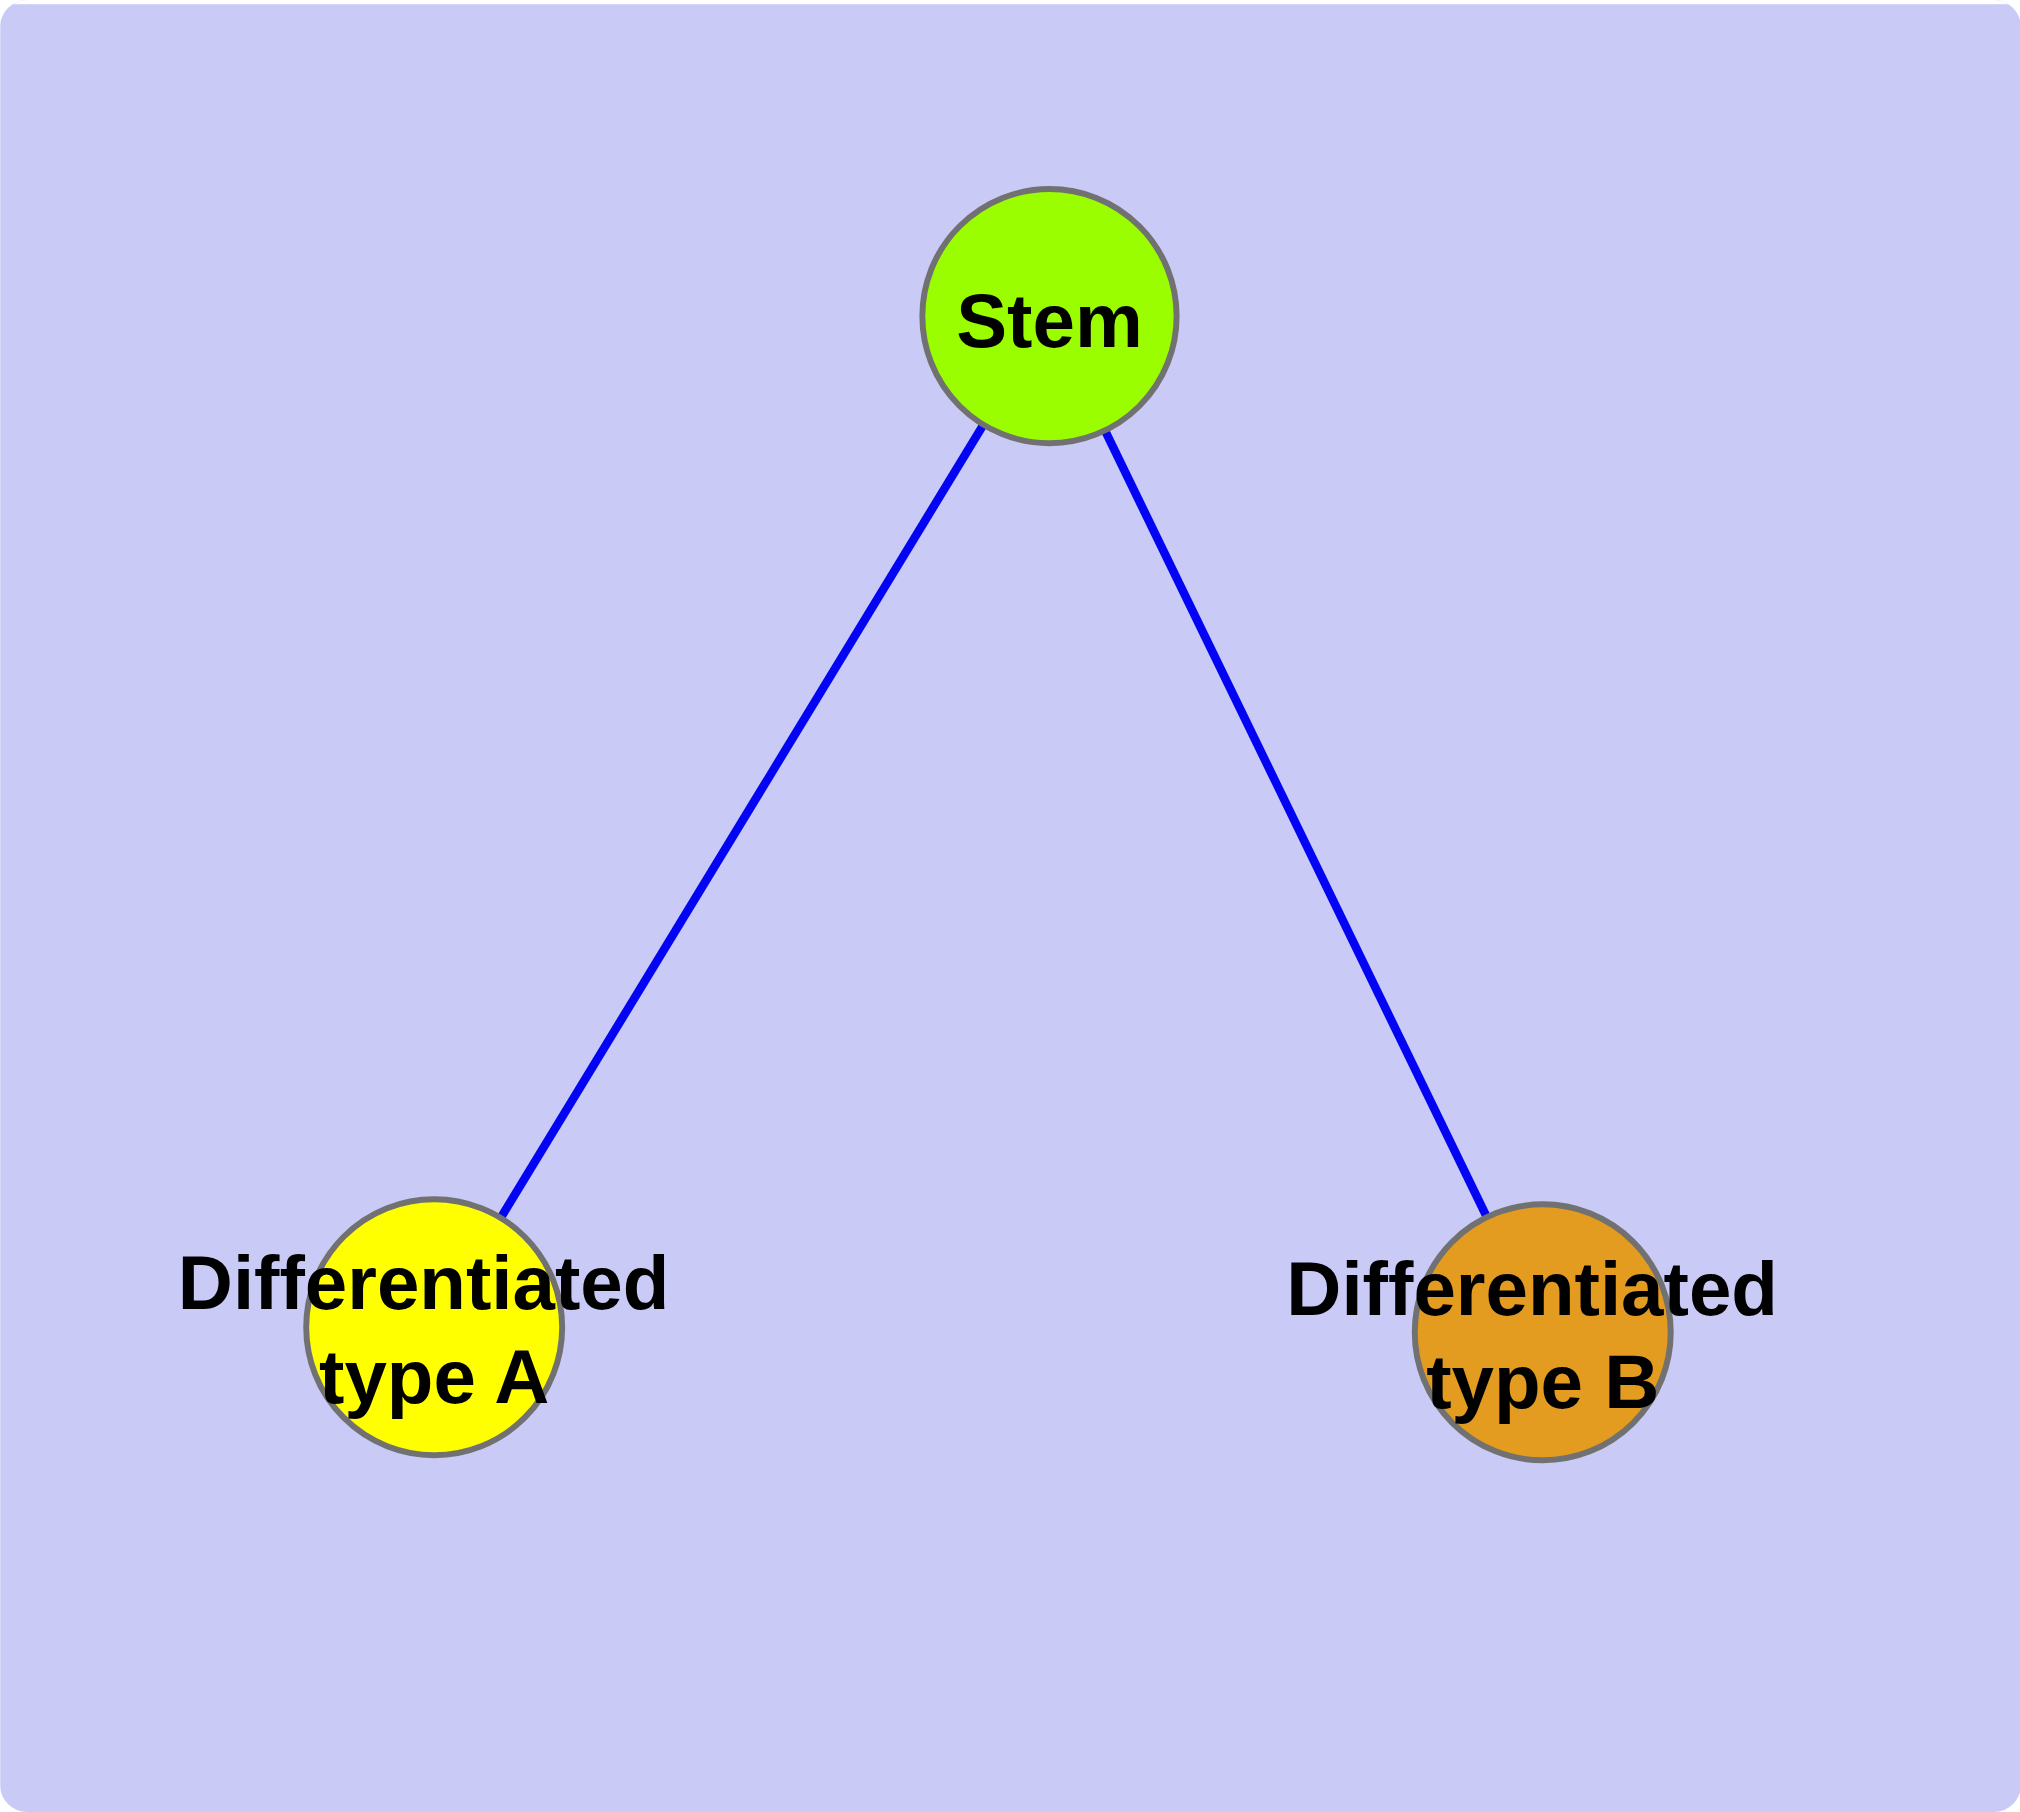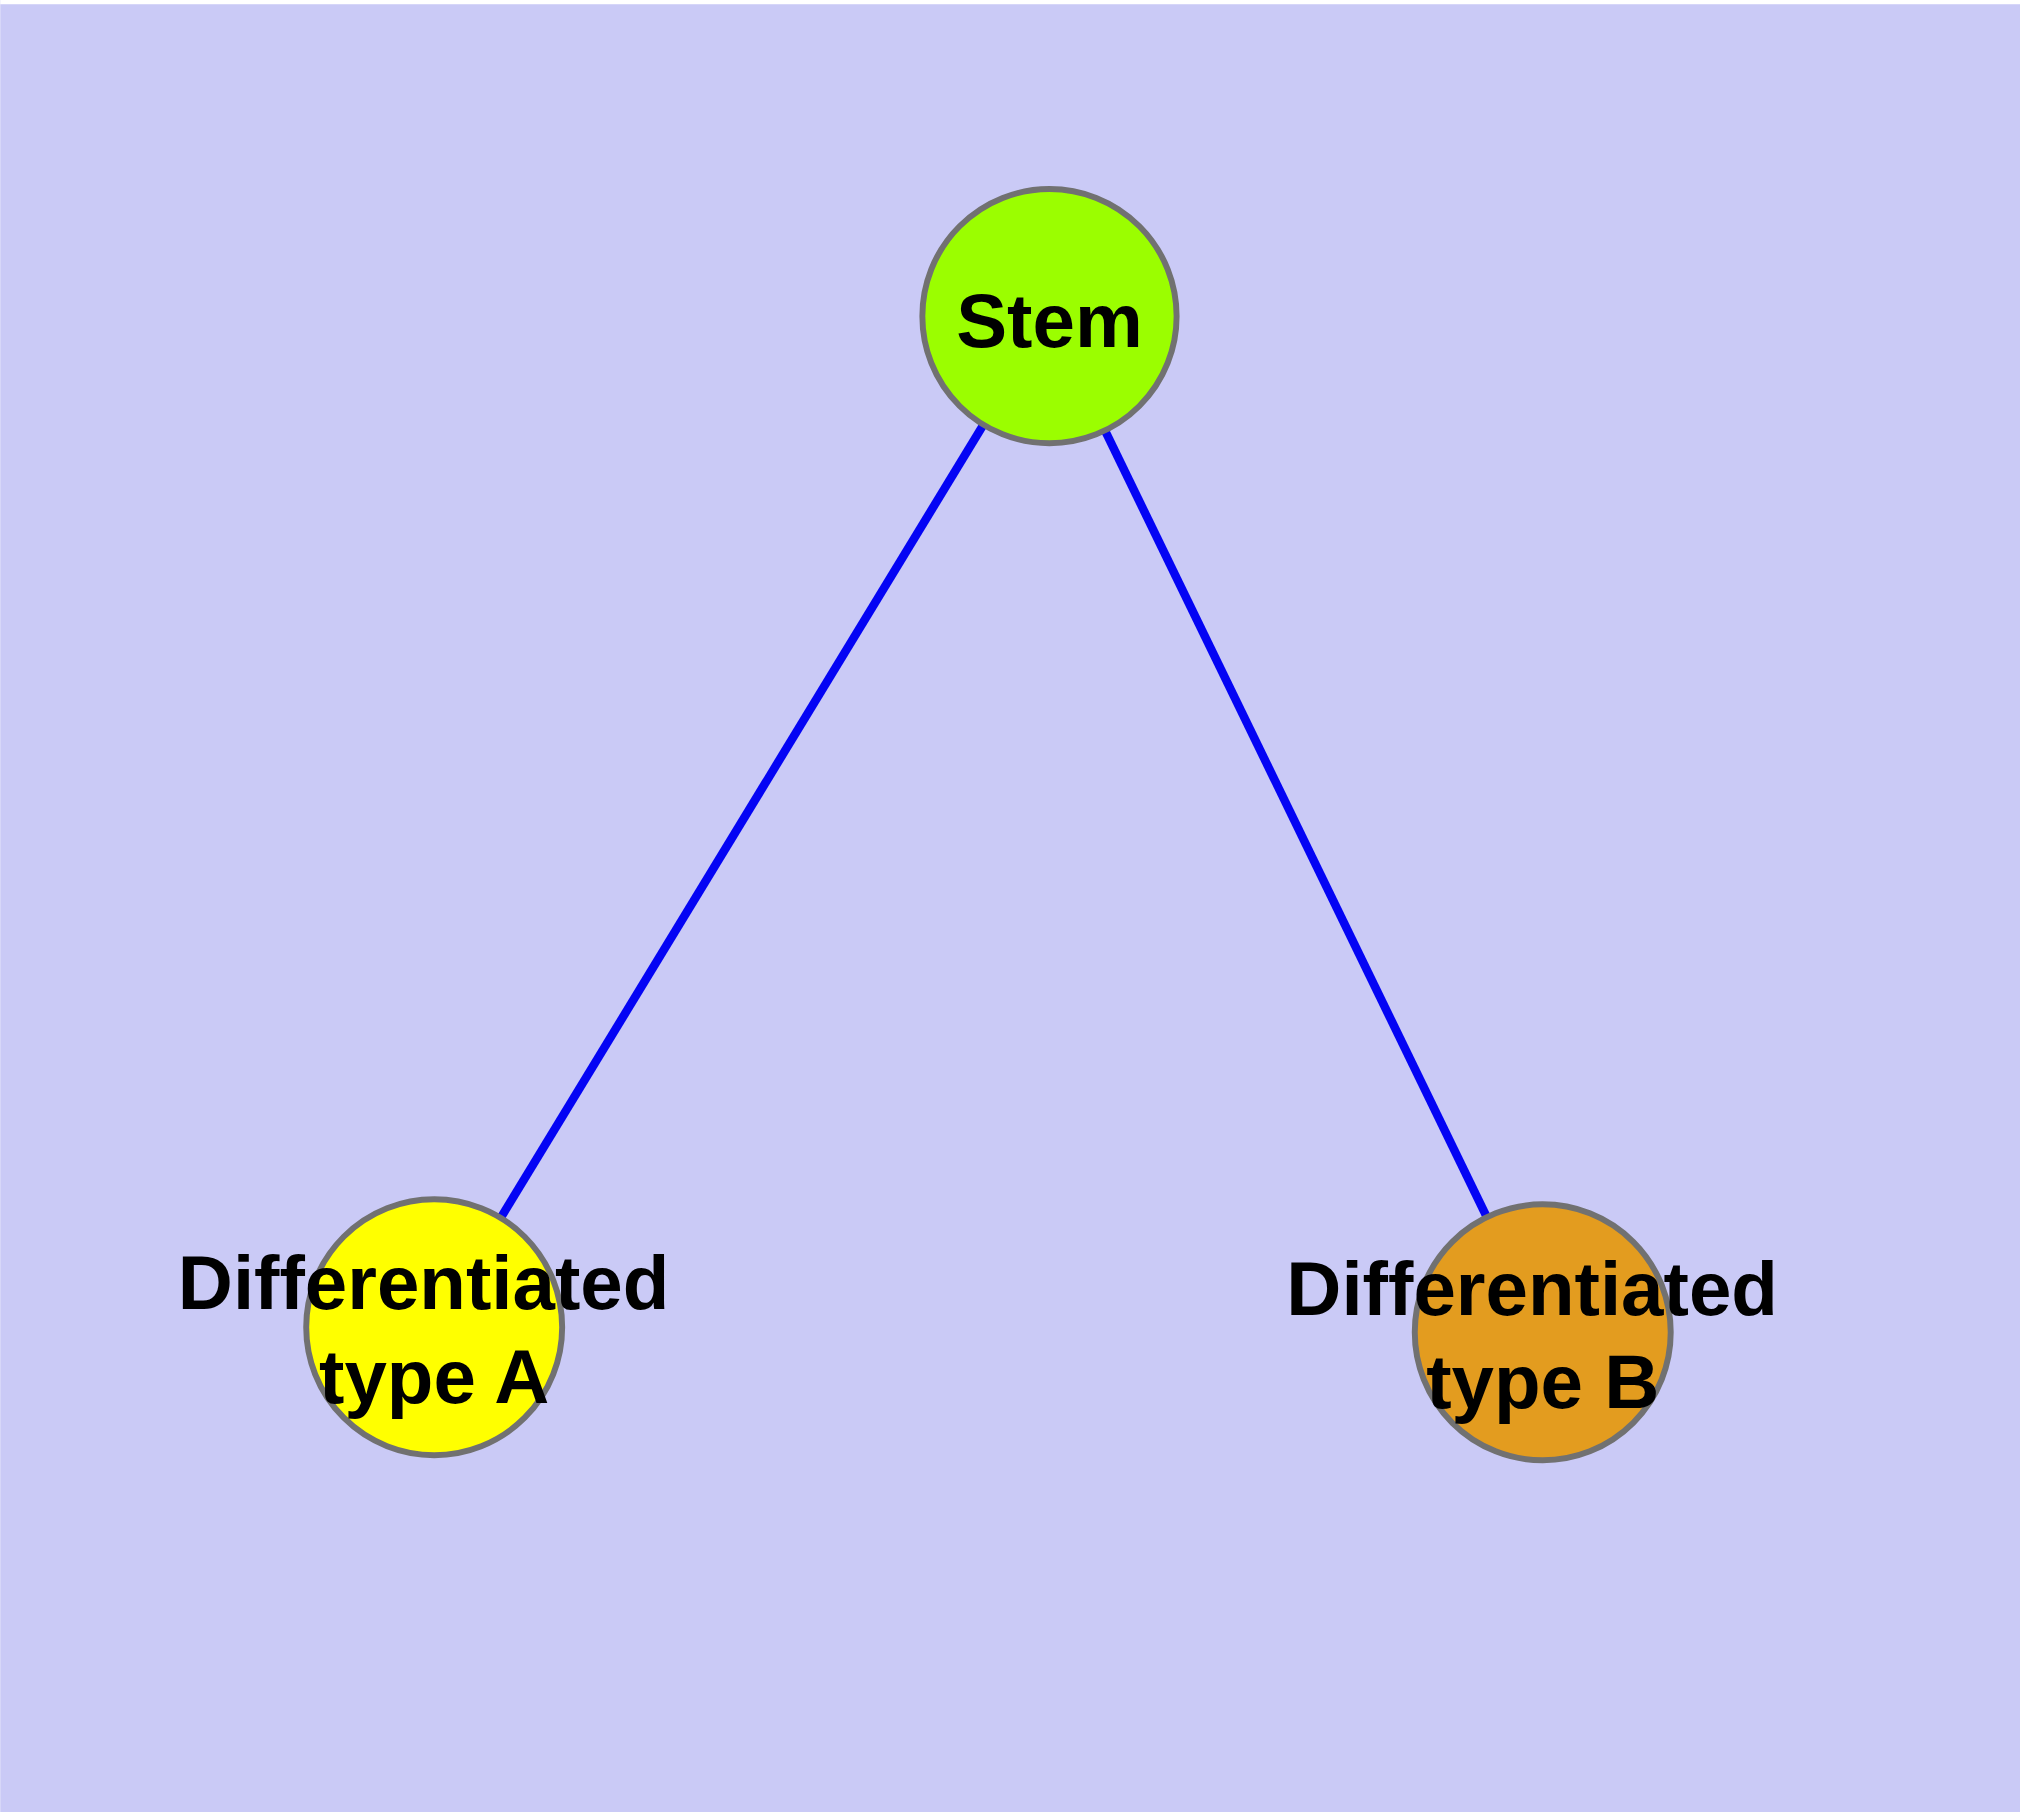--- a/index.html
+++ b/index.html
@@ -5,20 +5,21 @@
   html, body {
     margin: 0;
     padding: 0;
     background: #ffffff;
   }
   .page {
     position: relative;
     width: 2021px;
     height: 1812px;
     overflow: hidden;
+    border-radius: 27px;
   }
   svg {
     display: block;
     width: 2021px;
     height: 1812px;
   }
   .node-label {
     font-family: "Liberation Sans", sans-serif;
     font-weight: bold;
     font-size: 90px;

